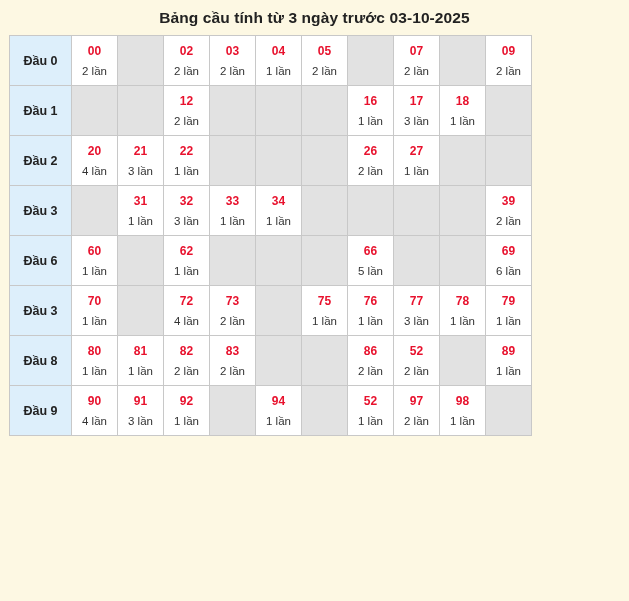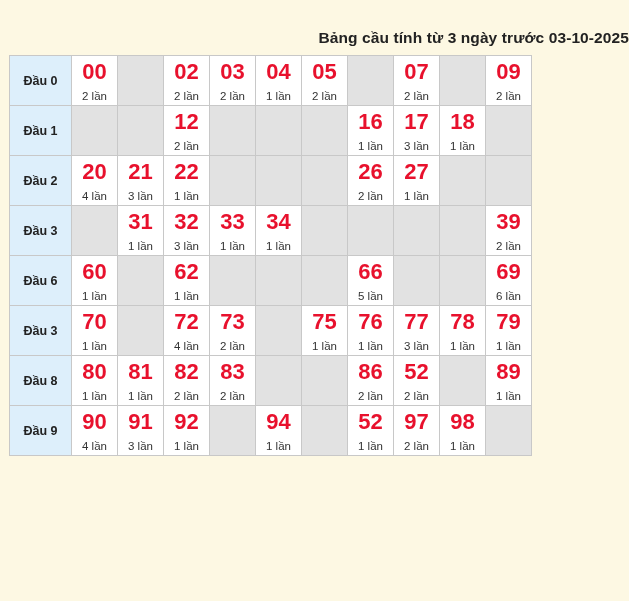--- a/index.html
+++ b/index.html
@@ -13,27 +13,26 @@
     font-family: "Liberation Sans", sans-serif;
   }
   .wrap {
     width: 629px;
     height: 601px;
     box-sizing: border-box;
     background: #fdf8e3;
     overflow: hidden;
   }
   .title {
-    text-align: right;
+    text-align: center;
     font-size: 15.5px;
     font-weight: bold;
     color: #222222;
     padding: 9px 0 8px 0;
     letter-spacing: 0.1px;
-    margin-top: 20px;
   }
   table.grid {
     border-collapse: collapse;
     width: 523px;
     margin: 0 9px;
     table-layout: fixed;
   }
   table.grid td {
     border: 1px solid #c8c8c8;
     height: 49px;
@@ -48,21 +47,21 @@
     font-weight: bold;
     color: #222222;
   }
   td.cell {
     background: #e2e2e2;
   }
   td.cell.filled {
     background: #ffffff;
   }
   .num {
-    font-size: 22px;
+    font-size: 12px;
     font-weight: bold;
     color: #e8112d;
     line-height: 1.05;
     display: block;
     margin-top: 2px;
   }
   .cnt {
     font-size: 11.5px;
     color: #333333;
     line-height: 1.1;

